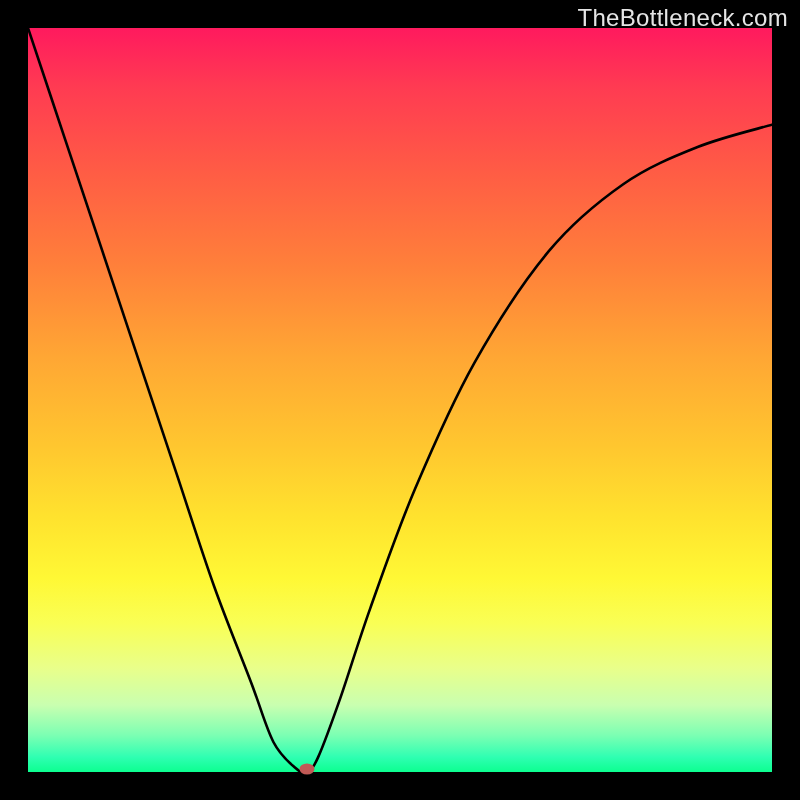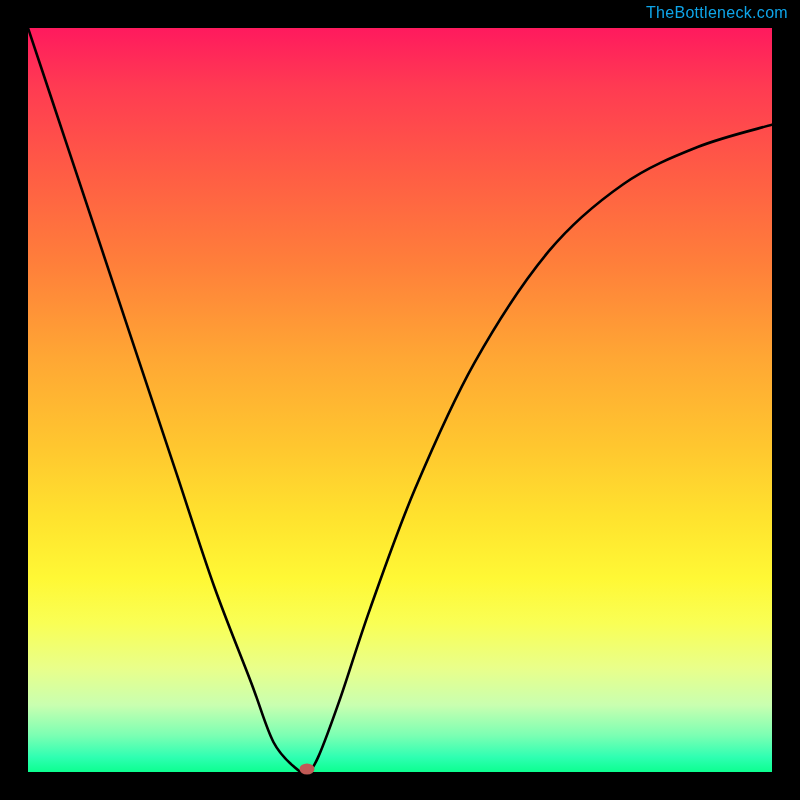--- a/index.html
+++ b/index.html
@@ -8,22 +8,22 @@
     height: 800px;
     background: #000;
     position: relative;
     font-family: Arial, Helvetica, sans-serif;
     overflow: hidden;
   }
   .watermark {
     position: absolute;
     top: 4px;
     right: 12px;
-    color: #0ea5e9;
-    font-size: 16px;
+    color: #e5e5e5;
+    font-size: 24px;
     font-weight: 500;
     letter-spacing: 0.3px;
     z-index: 20;
   }
   .plot-area {
     position: absolute;
     left: 28px;
     top: 28px;
     width: 744px;
     height: 744px;

